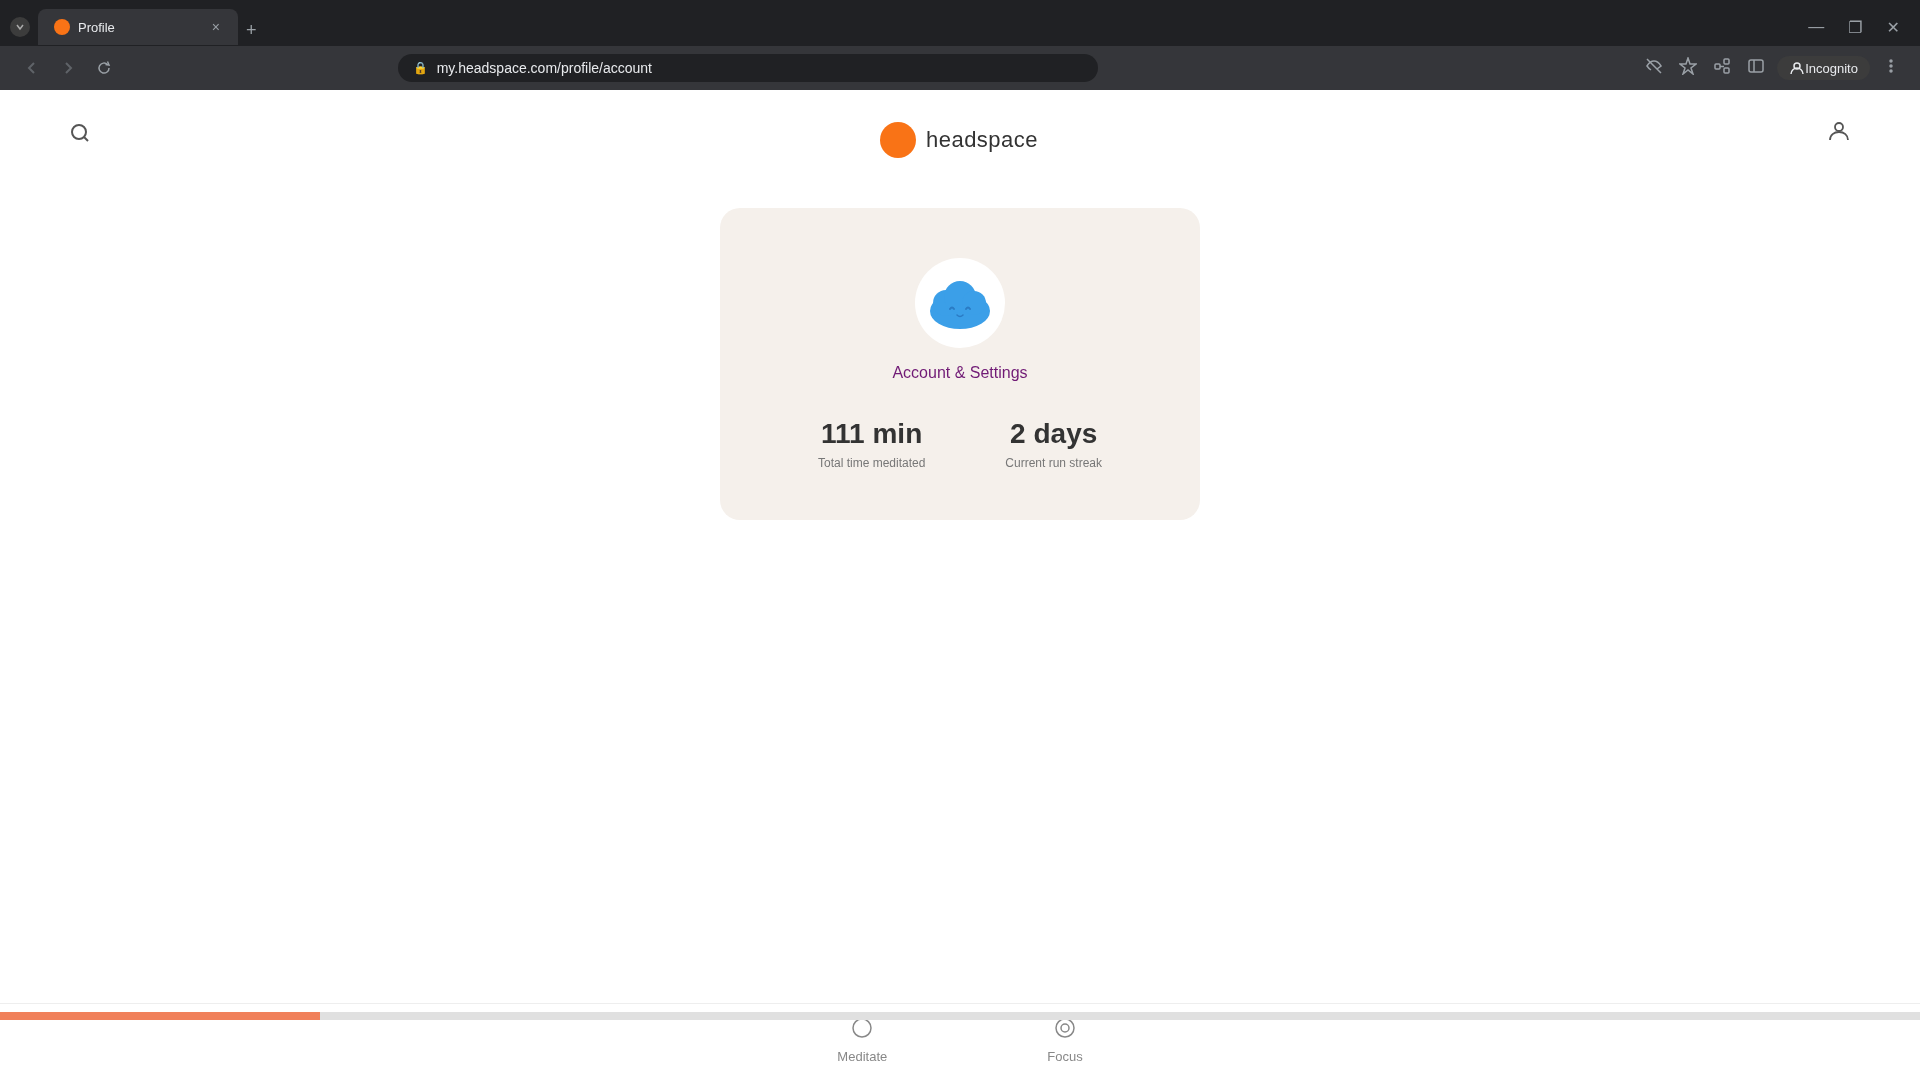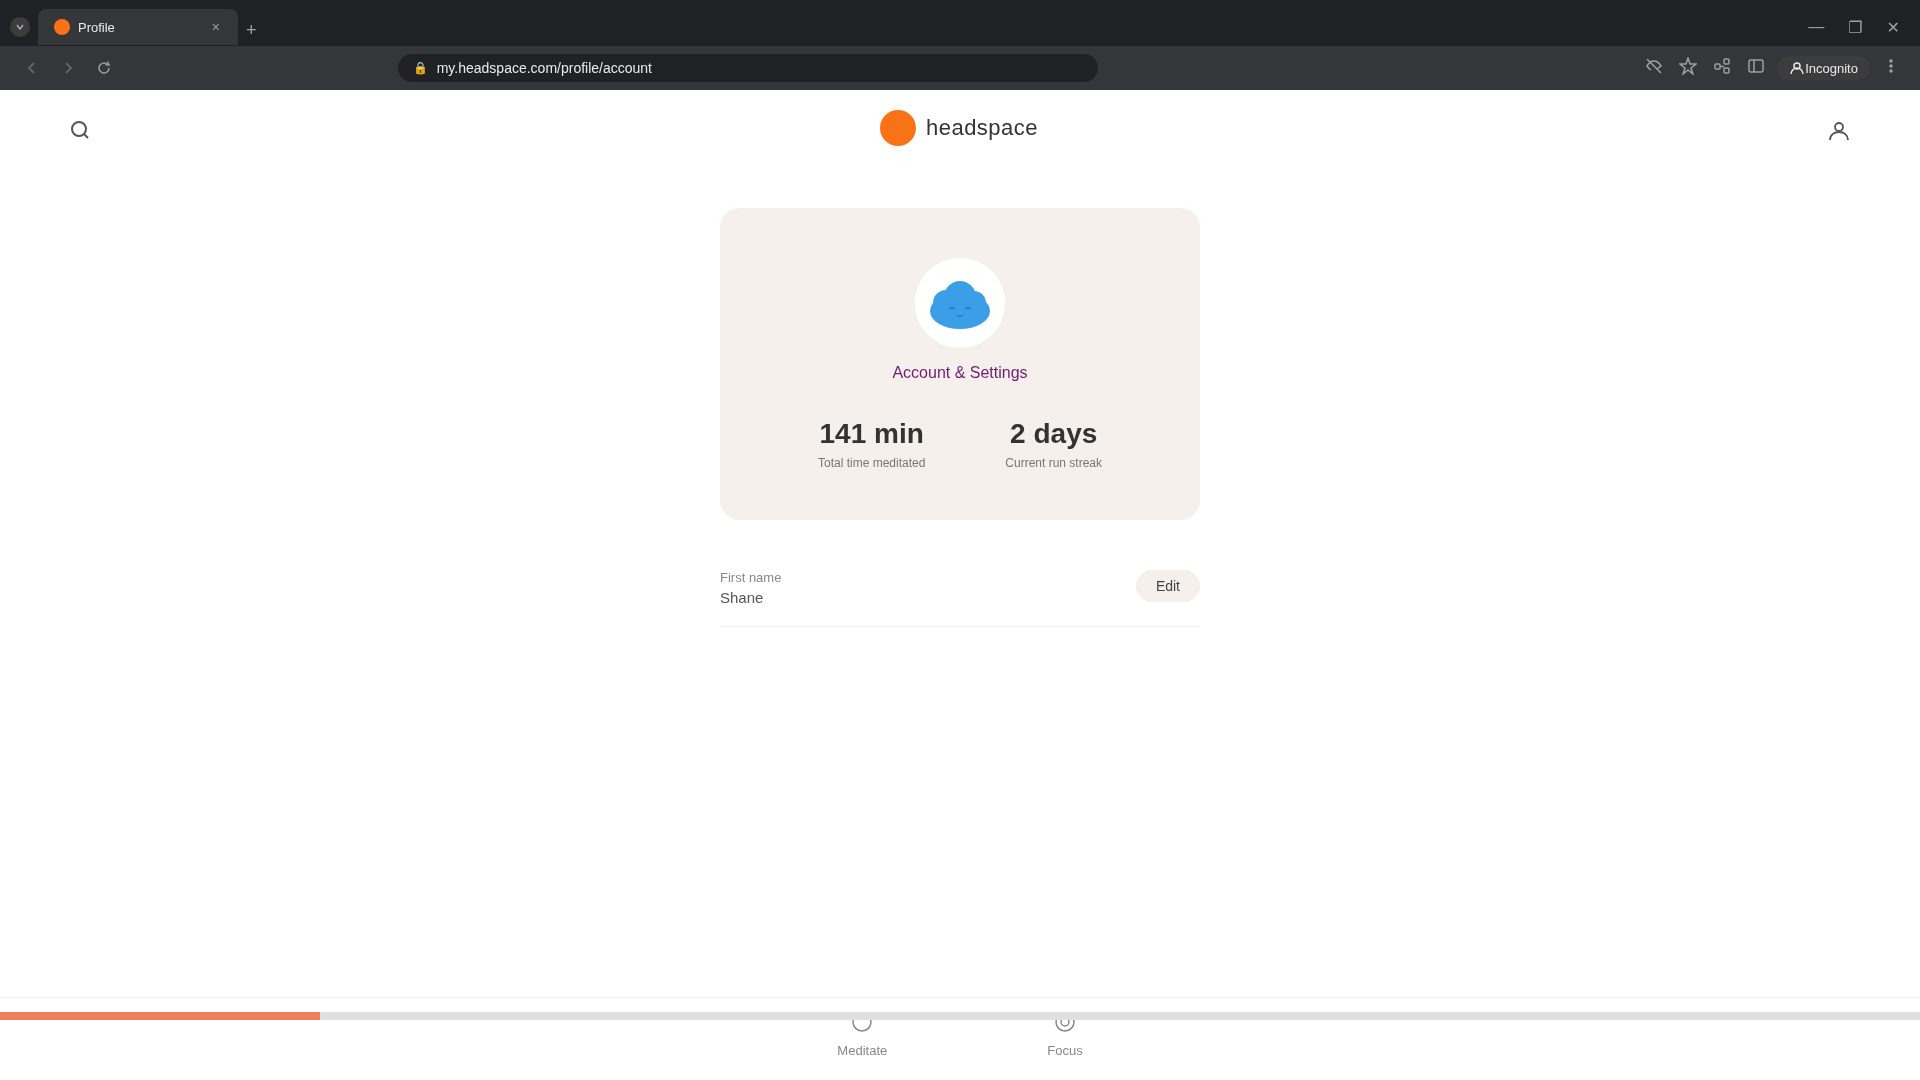--- a/index.html
+++ b/index.html
@@ -28,21 +28,21 @@
     .url-icon { color: #9aa0a6; font-size: 12px; }
     .url-text { color: #e8eaed; font-size: 14px; }
     .toolbar-icons { display: flex; align-items: center; gap: 8px; margin-left: auto; }
     .toolbar-icon { color: #9aa0a6; font-size: 16px; cursor: pointer; padding: 4px; }
     .incognito-btn { display: flex; align-items: center; color: #e8eaed; background: #3c3c3c; padding: 4px 12px; border-radius: 20px; font-size: 13px; cursor: pointer; }
 
     
     .page-content { background: #fff; width: 100%; height: calc(1080px - 90px); overflow-y: auto; position: relative; }
 
     
-    .site-header { display: flex; align-items: flex-start; justify-content: space-between; padding: 20px 60px; border-bottom: none; }
+    .site-header { display: flex; align-items: flex-end; justify-content: space-between; padding: 20px 60px; border-bottom: none; }
     .header-search { color: #555; cursor: pointer; font-size: 20px; padding: 8px; }
     .header-logo { display: flex; align-items: center; gap: 10px; font-size: 24px; font-weight: 500; color: #333; }
     .logo-circle { width: 36px; height: 36px; border-radius: 50%; background: #f97316; }
     .logo-text { font-size: 22px; font-weight: 400; color: #333; letter-spacing: 0.5px; }
     .header-user { color: #555; cursor: pointer; font-size: 22px; padding: 8px; }
 
     
     .profile-section { display: flex; justify-content: center; padding: 30px 20px 0; }
     .profile-card { background: #f5f0eb; border-radius: 20px; width: 480px; padding: 50px 60px 50px; display: flex; flex-direction: column; align-items: center; gap: 16px; }
     .avatar-container { width: 90px; height: 90px; border-radius: 50%; background: #fff; display: flex; align-items: center; justify-content: center; overflow: hidden; }
@@ -58,21 +58,21 @@
     
     .bottom-section { display: flex; justify-content: center; padding: 30px 20px 0; }
     .form-area { width: 480px; }
     .field-row { display: flex; align-items: flex-start; justify-content: space-between; padding: 20px 0; border-bottom: 1px solid #eee; }
     .field-info { display: flex; flex-direction: column; gap: 4px; }
     .field-label { font-size: 13px; color: #888; }
     .field-value { font-size: 15px; color: #555; }
     .edit-btn { background: #f5f0eb; border: none; padding: 8px 20px; border-radius: 20px; font-size: 14px; color: #444; cursor: pointer; font-weight: 500; }
 
     
-    .bottom-nav { position: fixed; bottom: 6px; width: 1920px; background: #fff; border-top: 1px solid #eee; display: flex; align-items: center; justify-content: center; gap: 160px; padding: 12px 0 16px; }
+    .bottom-nav { position: fixed; bottom: 0; width: 1920px; background: #fff; border-top: 1px solid #eee; display: flex; align-items: center; justify-content: center; gap: 160px; padding: 12px 0 16px; }
     .bottom-nav-item { display: flex; flex-direction: column; align-items: center; gap: 4px; cursor: pointer; color: #888; font-size: 13px; }
     .nav-icon { font-size: 20px; }
 
     
     .scroll-track { position: fixed; bottom: 60px; left: 0; height: 8px; width: 320px; background: #f0805a; }
     .scroll-track2 { position: fixed; bottom: 60px; left: 320px; height: 8px; width: 1600px; background: #e0e0e0; }
   </style>
 </head>
 <body>
 
@@ -213,43 +213,32 @@
 
           <path d="M33 42 Q36 45 39 42" stroke="#2a7bc4" stroke-width="1.5" fill="none" stroke-linecap="round"></path>
         </svg>
       </div>
 
 
       <a class="account-settings-link">Account &amp; Settings</a>
 
       <div class="stats-row">
         <div class="stat-item">
-          <span class="stat-value">141 min</span>
+          <span class="stat-value">111 min</span>
           <span class="stat-label">Total time meditated</span>
         </div>
         <div class="stat-item">
           <span class="stat-value">2 days</span>
           <span class="stat-label">Current run streak</span>
         </div>
       </div>
 
     </div>
   </div>
 
-  <div class="bottom-section">
-    <div class="form-area">
-      <div class="field-row">
-        <div class="field-info">
-          <span class="field-label">First name</span>
-          <span class="field-value">Shane</span>
-        </div>
-        <button class="edit-btn">Edit</button>
-      </div>
-    </div>
-  </div>
 
   <div style="height: 60px;"></div>
 </div>
 
 <div class="bottom-nav">
   <div class="bottom-nav-item">
     <span class="nav-icon">
       <svg width="24" height="24" viewBox="0 0 24 24" fill="none" stroke="#888" stroke-width="1.5">
           <circle cx="12" cy="12" r="9"></circle>
         </svg>

